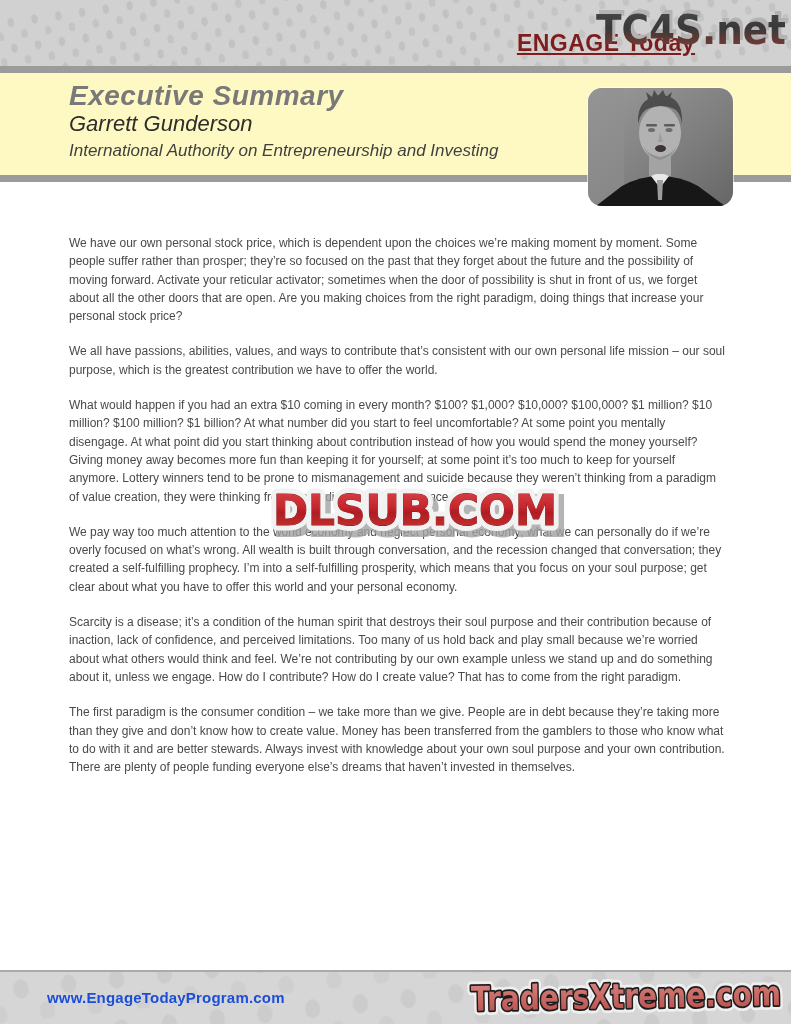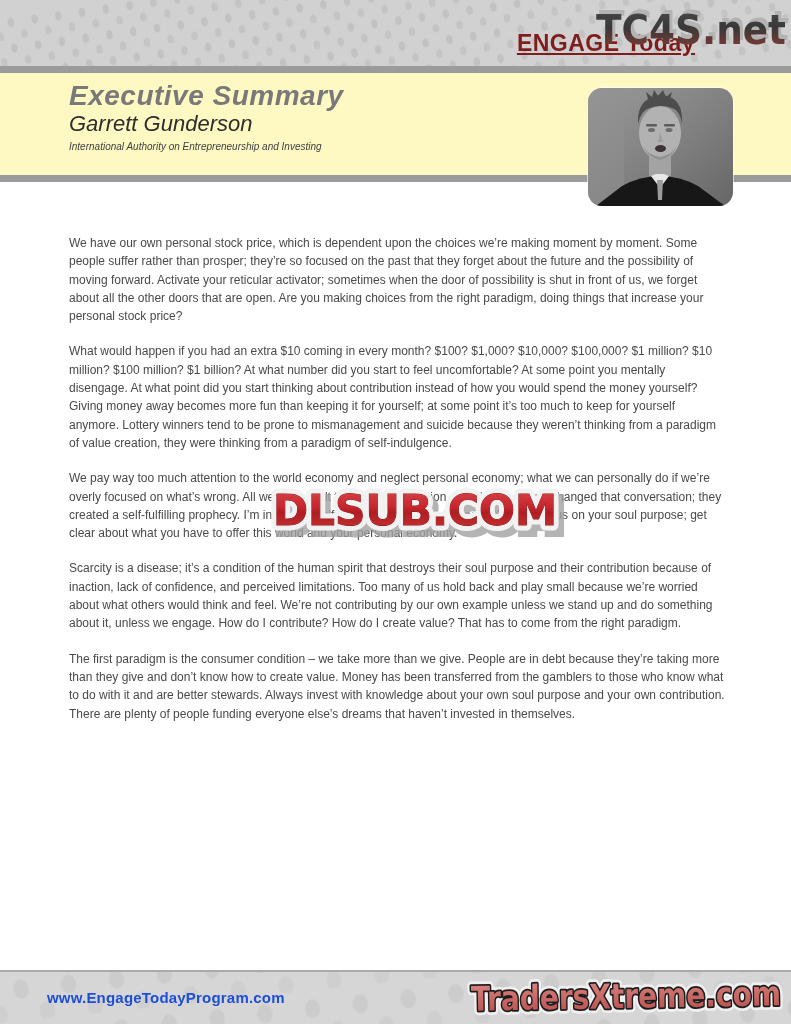--- a/index.html
+++ b/index.html
@@ -18,21 +18,21 @@
     font-size:23px;font-weight:bold;color:#7f1d1d;letter-spacing:.5px;text-decoration:underline;}
   .tc4s{position:absolute;top:2px;right:0;z-index:3;}
   
   .bar{position:absolute;left:0;width:791px;height:7px;background:#9b9b9b;}
   .bar.top{top:66px;}
   .bar.bottom{top:175px;}
   .banner{position:absolute;top:73px;left:0;width:791px;height:102px;background:#fef9c3;}
   .banner .inner{padding:8px 0 0 69px;font-style:italic;}
   .title{margin:0;font-size:28px;font-weight:bold;color:#797979;letter-spacing:.5px;line-height:30px;}
   .author{margin:0;font-size:22px;font-weight:normal;color:#2d2d2d;line-height:26px;}
-  .subtitle{margin:4px 0 0;font-size:10px;color:#3f3f3f;}
+  .subtitle{margin:4px 0 0;font-size:17px;color:#3f3f3f;}
   
   .photo{position:absolute;top:88px;left:588px;width:145px;height:118px;border-radius:14px;
     overflow:hidden;z-index:4;box-shadow:0 0 0 1px rgba(255,255,255,.6);}
   
   .content{position:absolute;top:234px;left:69px;width:658px;z-index:1;}
   .content p{margin:0 0 17px;font-size:12px;line-height:18.3px;color:#494949;}
   
   .dlsub{position:absolute;top:481px;left:262px;z-index:5;}
   
   .footer{position:absolute;bottom:0;left:0;width:791px;height:52px;background:#d6d6d6;
@@ -112,20 +112,21 @@
       <ellipse cx="81" cy="42" rx="3.5" ry="2" fill="#6d6d6d"></ellipse>
 
       <path d="M72,44 L70,54 L75,54 Z" fill="#9e9e9e"></path>
 
       <ellipse cx="72.5" cy="60.5" rx="5.5" ry="3.5" fill="#3c3434"></ellipse>
     </svg>
   </div>
 
   <main class="content">
     <p>We have our own personal stock price, which is dependent upon the choices we’re making moment by moment. Some people suffer rather than prosper; they’re so focused on the past that they forget about the future and the possibility of moving forward. Activate your reticular activator; sometimes when the door of possibility is shut in front of us, we forget about all the other doors that are open. Are you making choices from the right paradigm, doing things that increase your personal stock price?</p>
+    <p>We all have passions, abilities, values, and ways to contribute that’s consistent with our own personal life mission – our soul purpose, which is the greatest contribution we have to offer the world.</p>
     <p>What would happen if you had an extra $10 coming in every month? $100? $1,000? $10,000? $100,000? $1 million? $10 million? $100 million? $1 billion? At what number did you start to feel uncomfortable? At some point you mentally disengage. At what point did you start thinking about contribution instead of how you would spend the money yourself? Giving money away becomes more fun than keeping it for yourself; at some point it’s too much to keep for yourself anymore. Lottery winners tend to be prone to mismanagement and suicide because they weren’t thinking from a paradigm of value creation, they were thinking from a paradigm of self-indulgence.</p>
     <p>We pay way too much attention to the world economy and neglect personal economy; what we can personally do if we’re overly focused on what’s wrong. All wealth is built through conversation, and the recession changed that conversation; they created a self-fulfilling prophecy. I’m into a self-fulfilling prosperity, which means that you focus on your soul purpose; get clear about what you have to offer this world and your personal economy.</p>
     <p>Scarcity is a disease; it’s a condition of the human spirit that destroys their soul purpose and their contribution because of inaction, lack of confidence, and perceived limitations. Too many of us hold back and play small because we’re worried about what others would think and feel. We’re not contributing by our own example unless we stand up and do something about it, unless we engage. How do I contribute? How do I create value? That has to come from the right paradigm.</p>
     <p>The first paradigm is the consumer condition – we take more than we give. People are in debt because they’re taking more than they give and don’t know how to create value. Money has been transferred from the gamblers to those who know what to do with it and are better stewards. Always invest with knowledge about your own soul purpose and your own contribution. There are plenty of people funding everyone else’s dreams that haven’t invested in themselves.</p>
   </main>
 
   <div class="dlsub">
     <svg width="306" height="64" viewBox="0 0 306 64">
       <defs>
         <linearGradient id="dlGrad" x1="0" y1="0" x2="0" y2="1">

